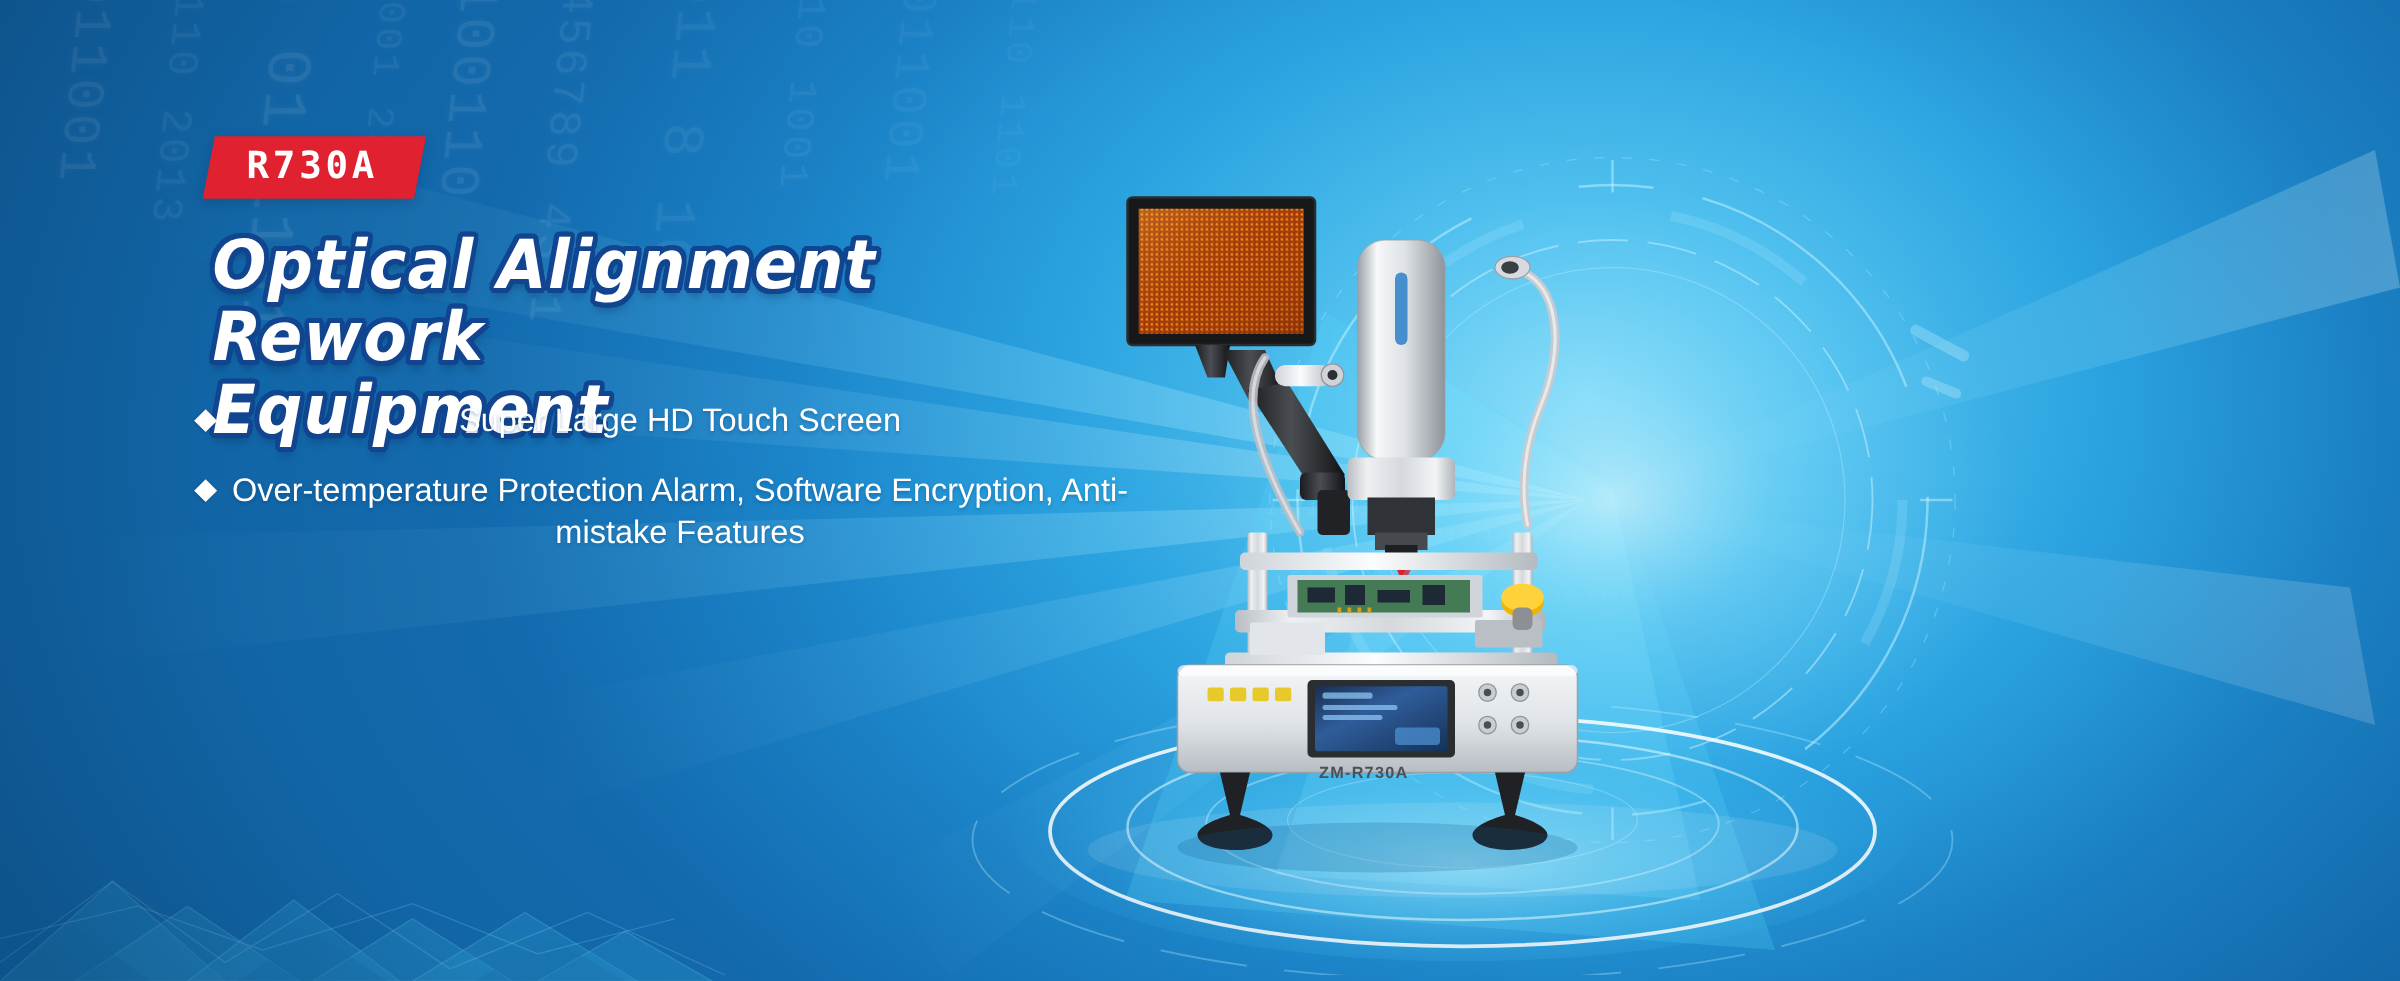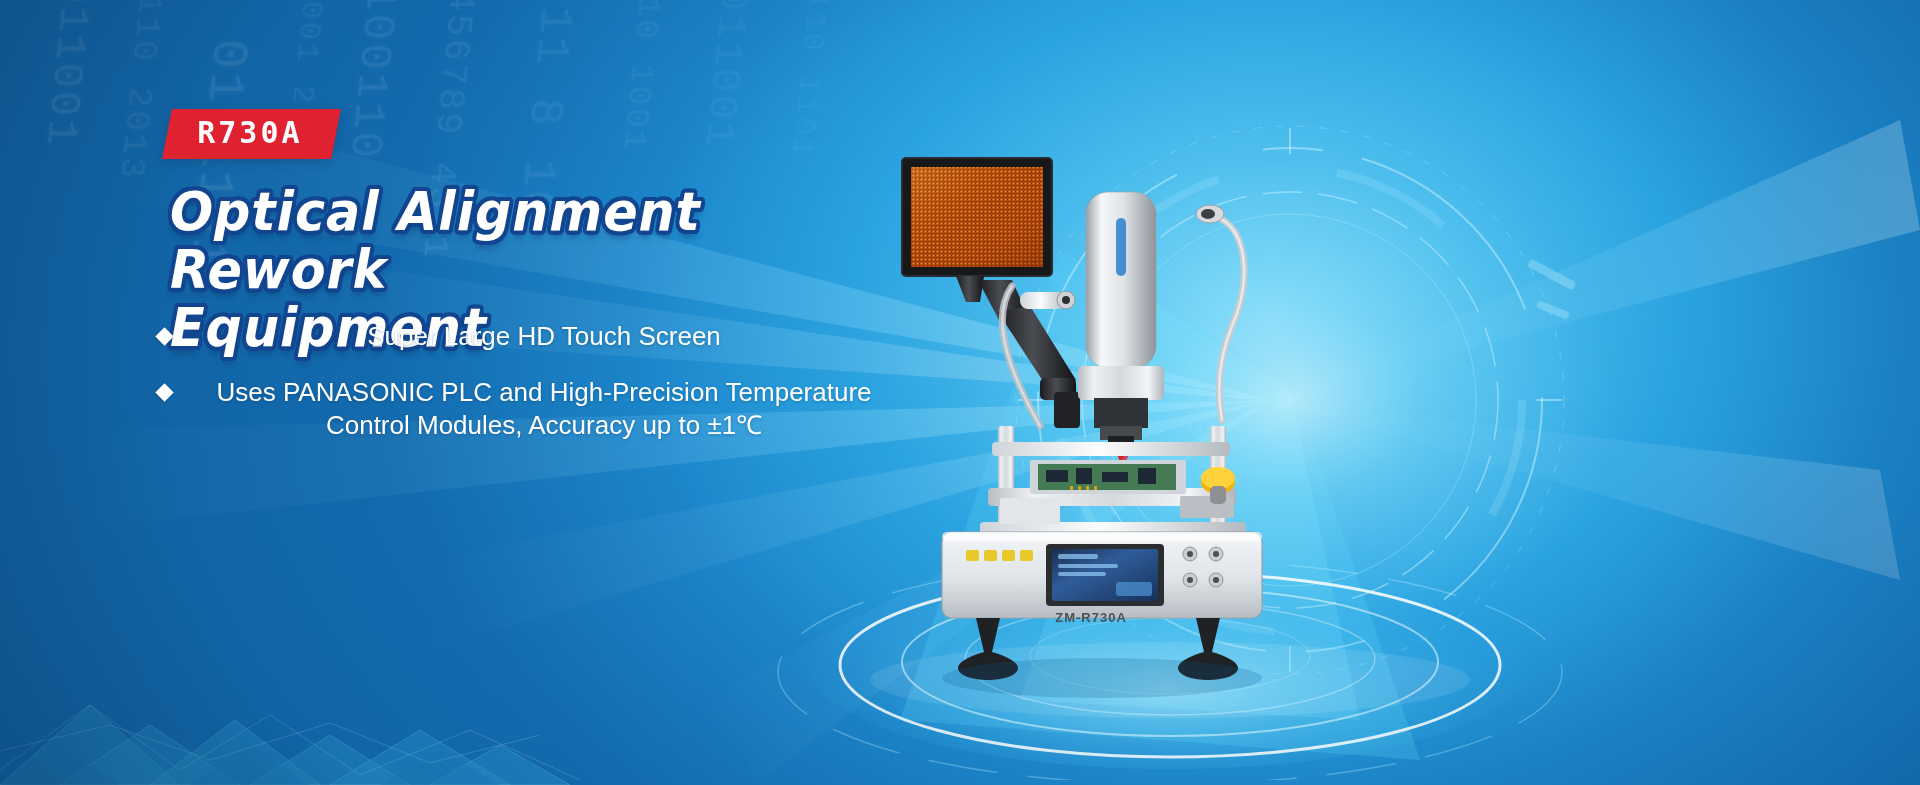--- a/index.html
+++ b/index.html
@@ -279,21 +279,21 @@
     <div class="headline">Optical Alignment Rework
 Equipment</div>
 
     <div class="features">
       <div class="feature">
         <span class="dia"></span>
         <span class="ftext">Super Large HD Touch Screen</span>
       </div>
       <div class="feature">
         <span class="dia"></span>
-        <span class="ftext">Uses PANASONIC PLC and High-Precision Temperature Control Modules, Accuracy up to ±1℃</span>
+        <span class="ftext">Over-temperature Protection Alarm, Software Encryption, Anti-mistake Features</span>
       </div>
     </div>
   </div>
 
   <div class="machine">
     <svg width="460" height="590" viewBox="0 0 460 590">
       <defs>
         <linearGradient id="metal" x1="0" y1="0" x2="1" y2="0">
           <stop offset="0%" stop-color="#b9bec4"></stop>
           <stop offset="18%" stop-color="#eef1f3"></stop>

